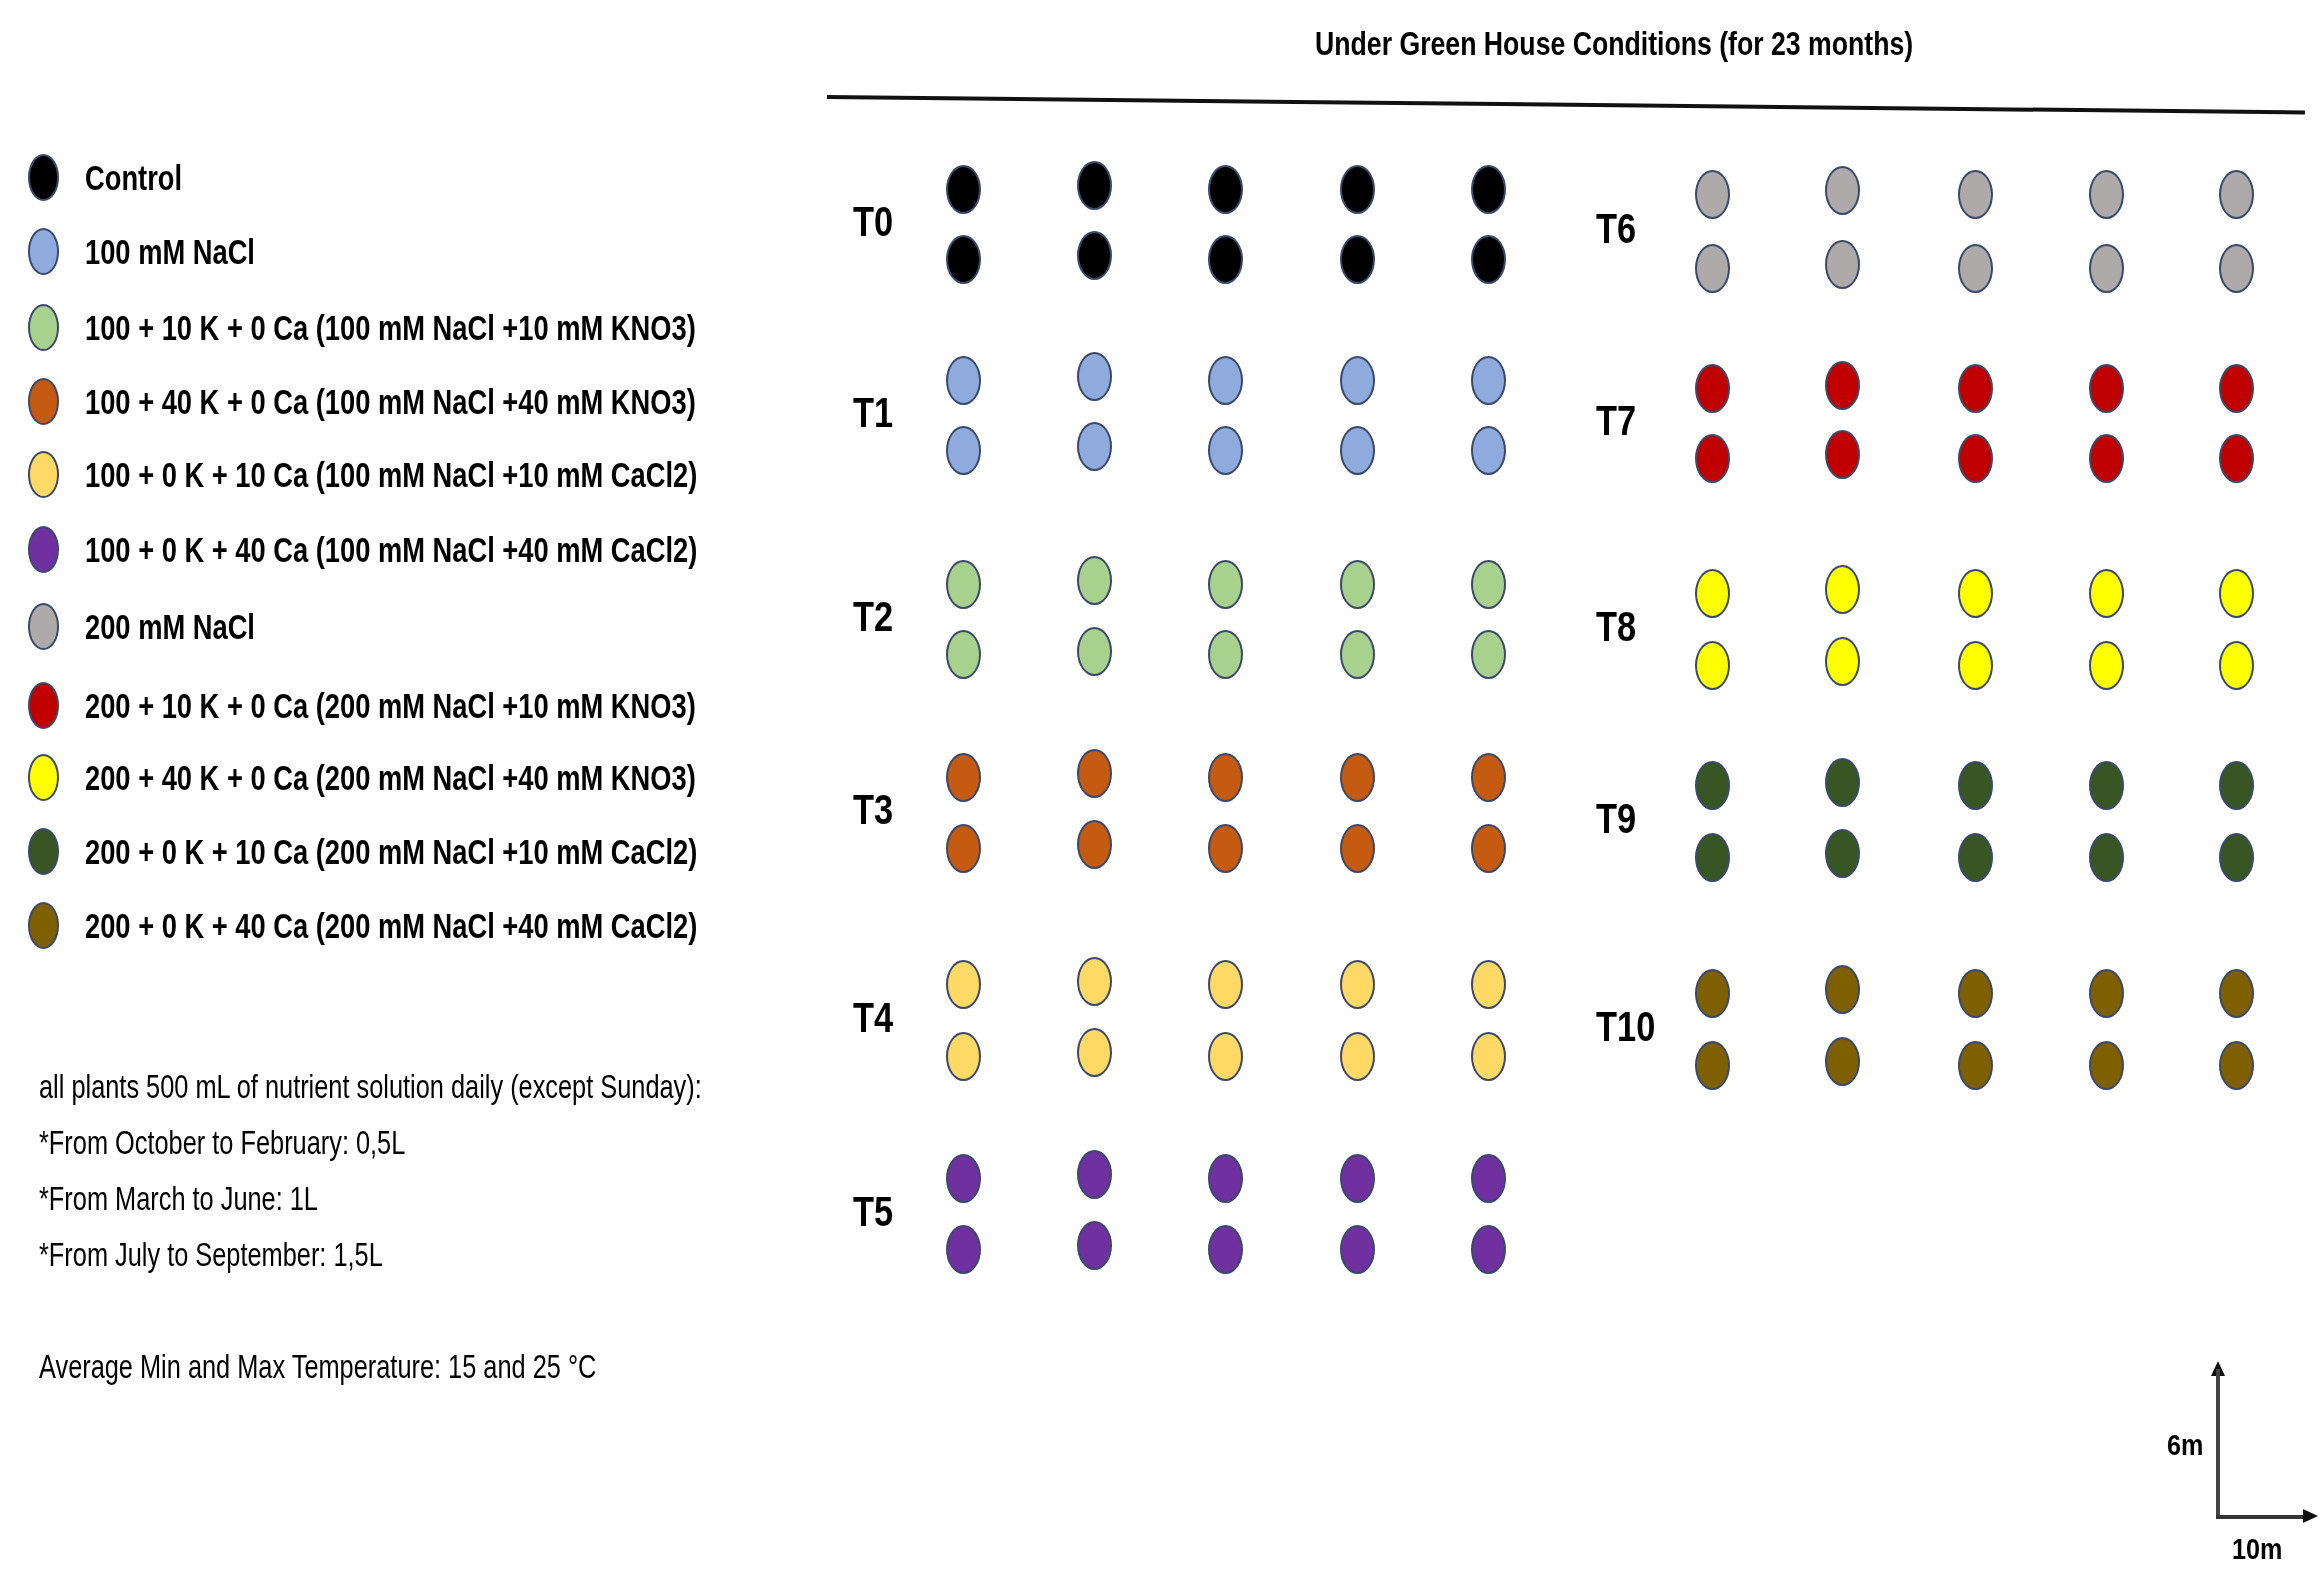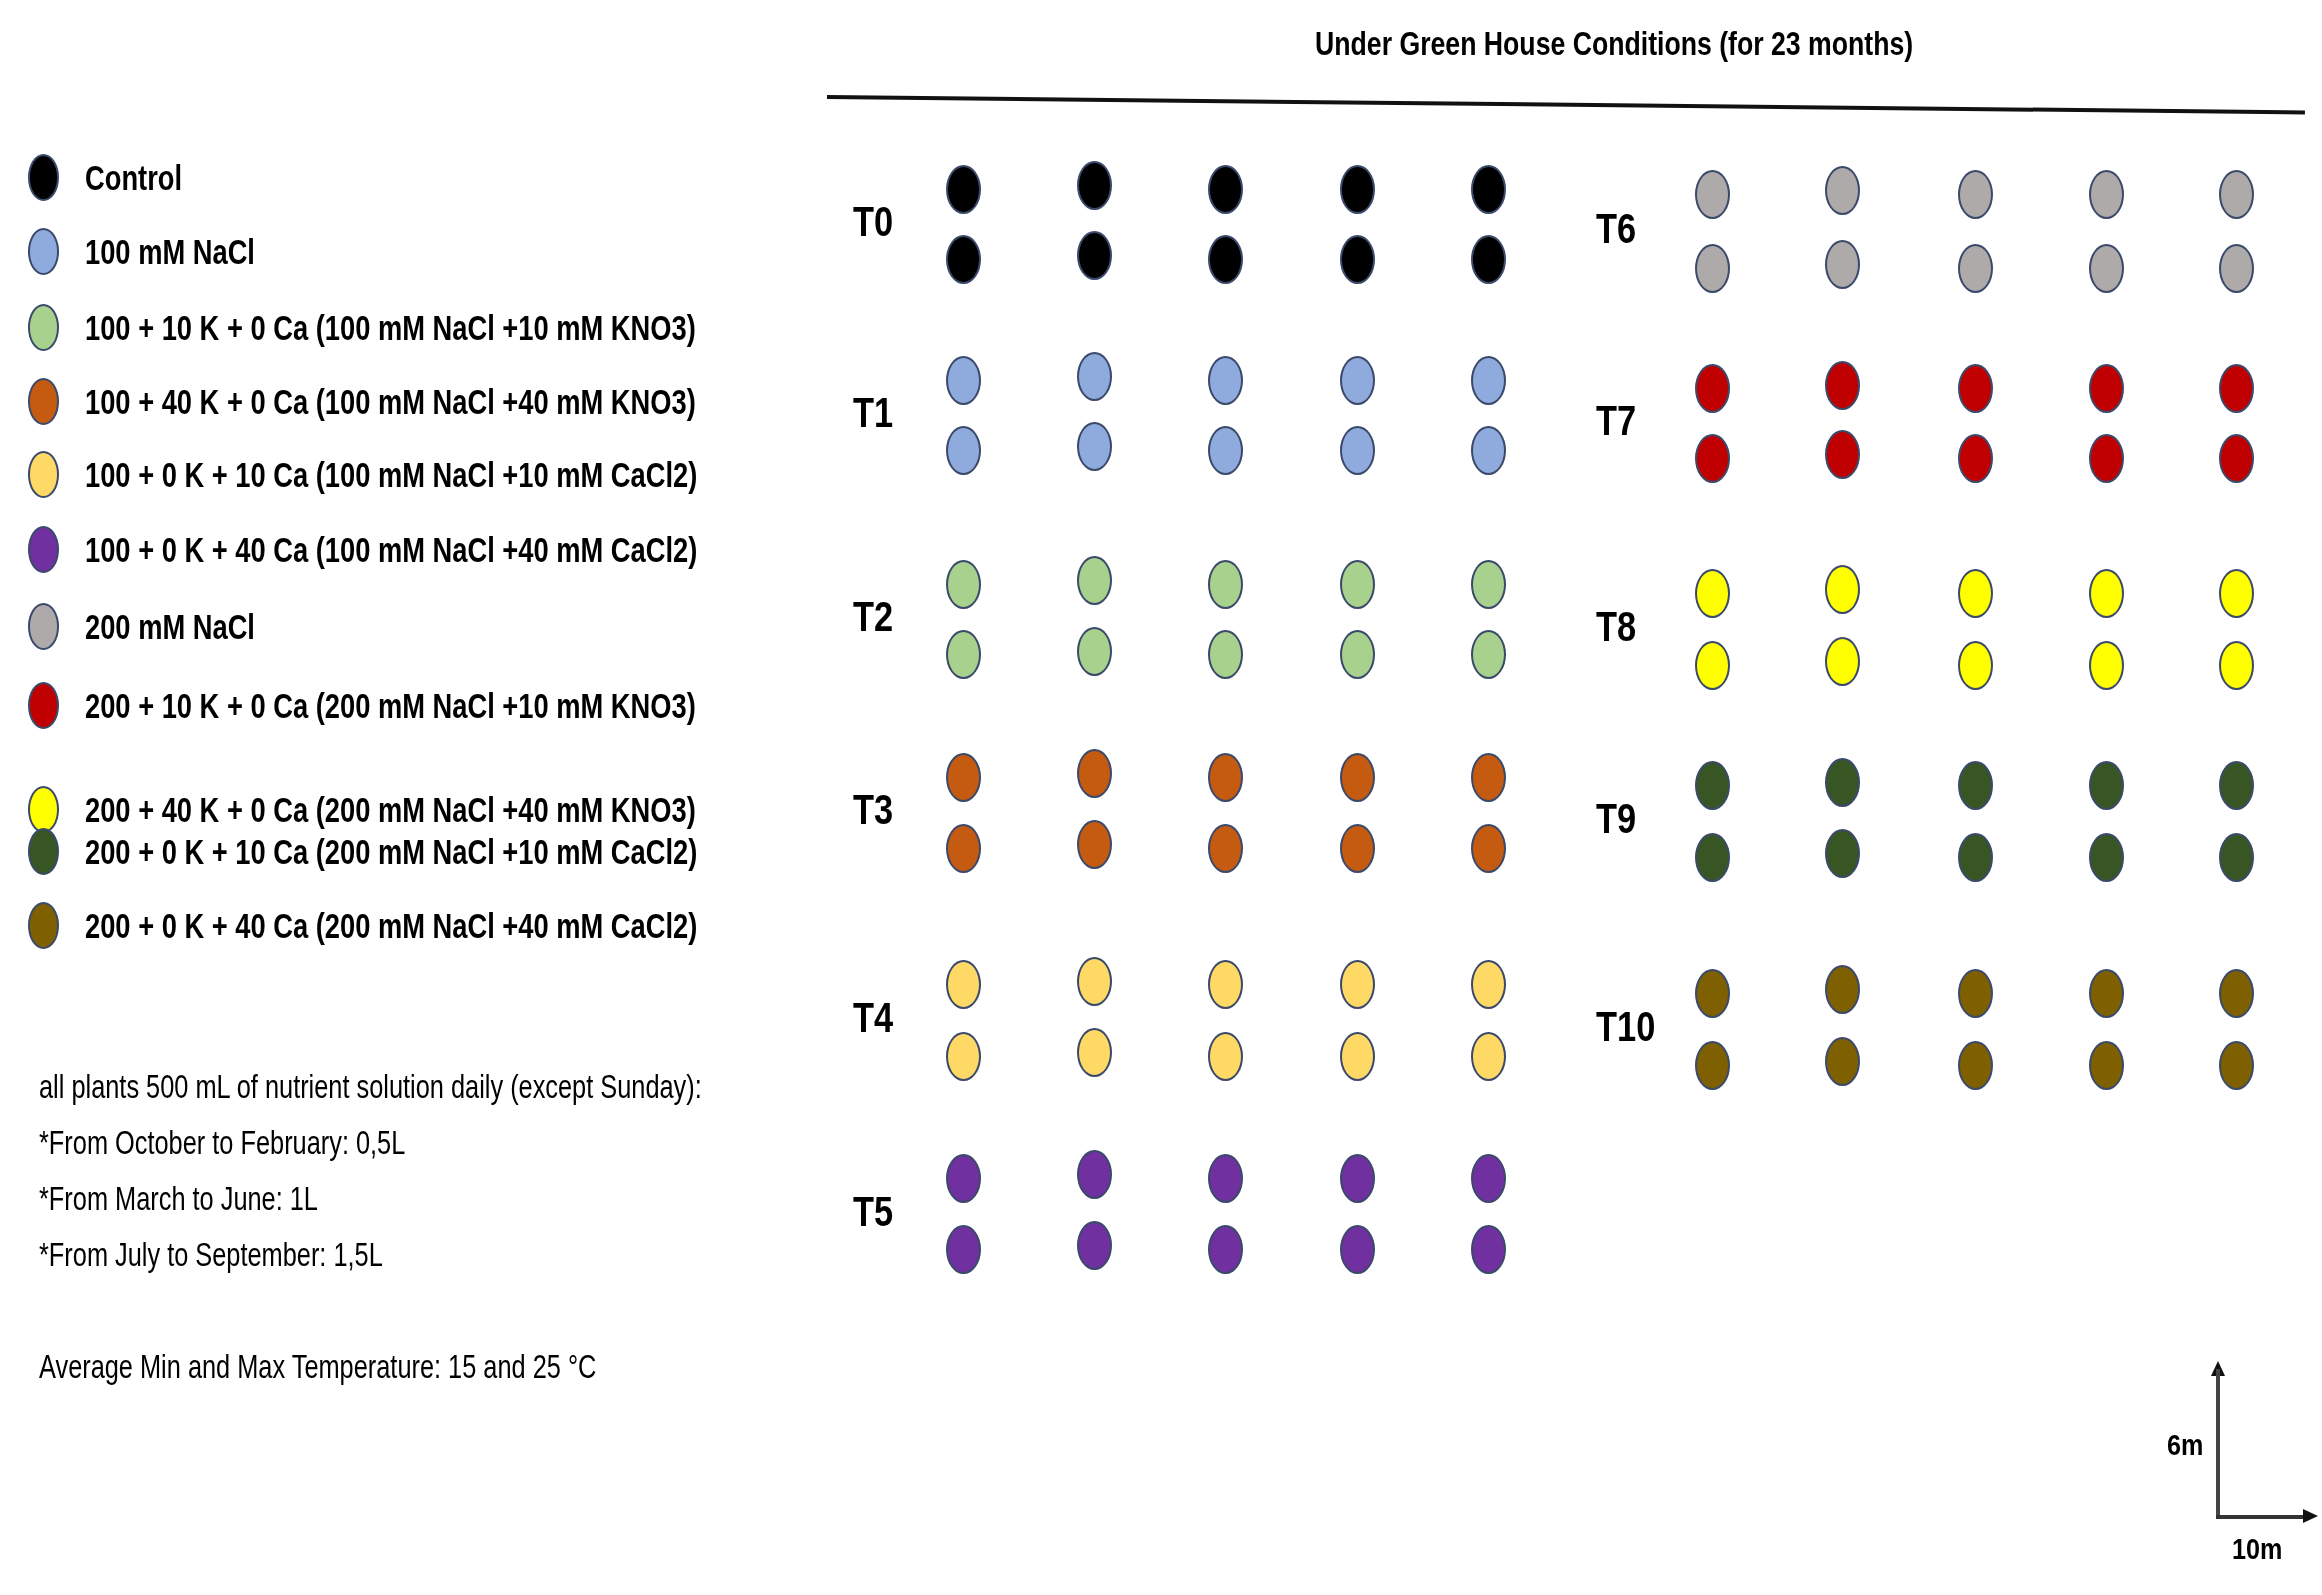--- a/index.html
+++ b/index.html
@@ -52,21 +52,21 @@
       <span class="lg-label">100 + 0 K + 40 Ca (100 mM NaCl +40 mM CaCl2)</span>
     </div>
     <div class="lg-item" style="top: 449px;">
       <div class="lg-dot" style="background: rgb(174, 170, 170);"></div>
       <span class="lg-label">200 mM NaCl</span>
     </div>
     <div class="lg-item" style="top: 528px;">
       <div class="lg-dot" style="background: rgb(192, 0, 0);"></div>
       <span class="lg-label">200 + 10 K + 0 Ca (200 mM NaCl +10 mM KNO3)</span>
     </div>
-    <div class="lg-item" style="top: 632px;">
+    <div class="lg-item" style="top: 600px;">
       <div class="lg-dot" style="background: rgb(255, 255, 0);"></div>
       <span class="lg-label">200 + 40 K + 0 Ca (200 mM NaCl +40 mM KNO3)</span>
     </div>
     <div class="lg-item" style="top: 674px;">
       <div class="lg-dot" style="background: rgb(55, 86, 35);"></div>
       <span class="lg-label">200 + 0 K + 10 Ca (200 mM NaCl +10 mM CaCl2)</span>
     </div>
     <div class="lg-item" style="top: 748px;">
       <div class="lg-dot" style="background: rgb(127, 96, 0);"></div>
       <span class="lg-label">200 + 0 K + 40 Ca (200 mM NaCl +40 mM CaCl2)</span>

